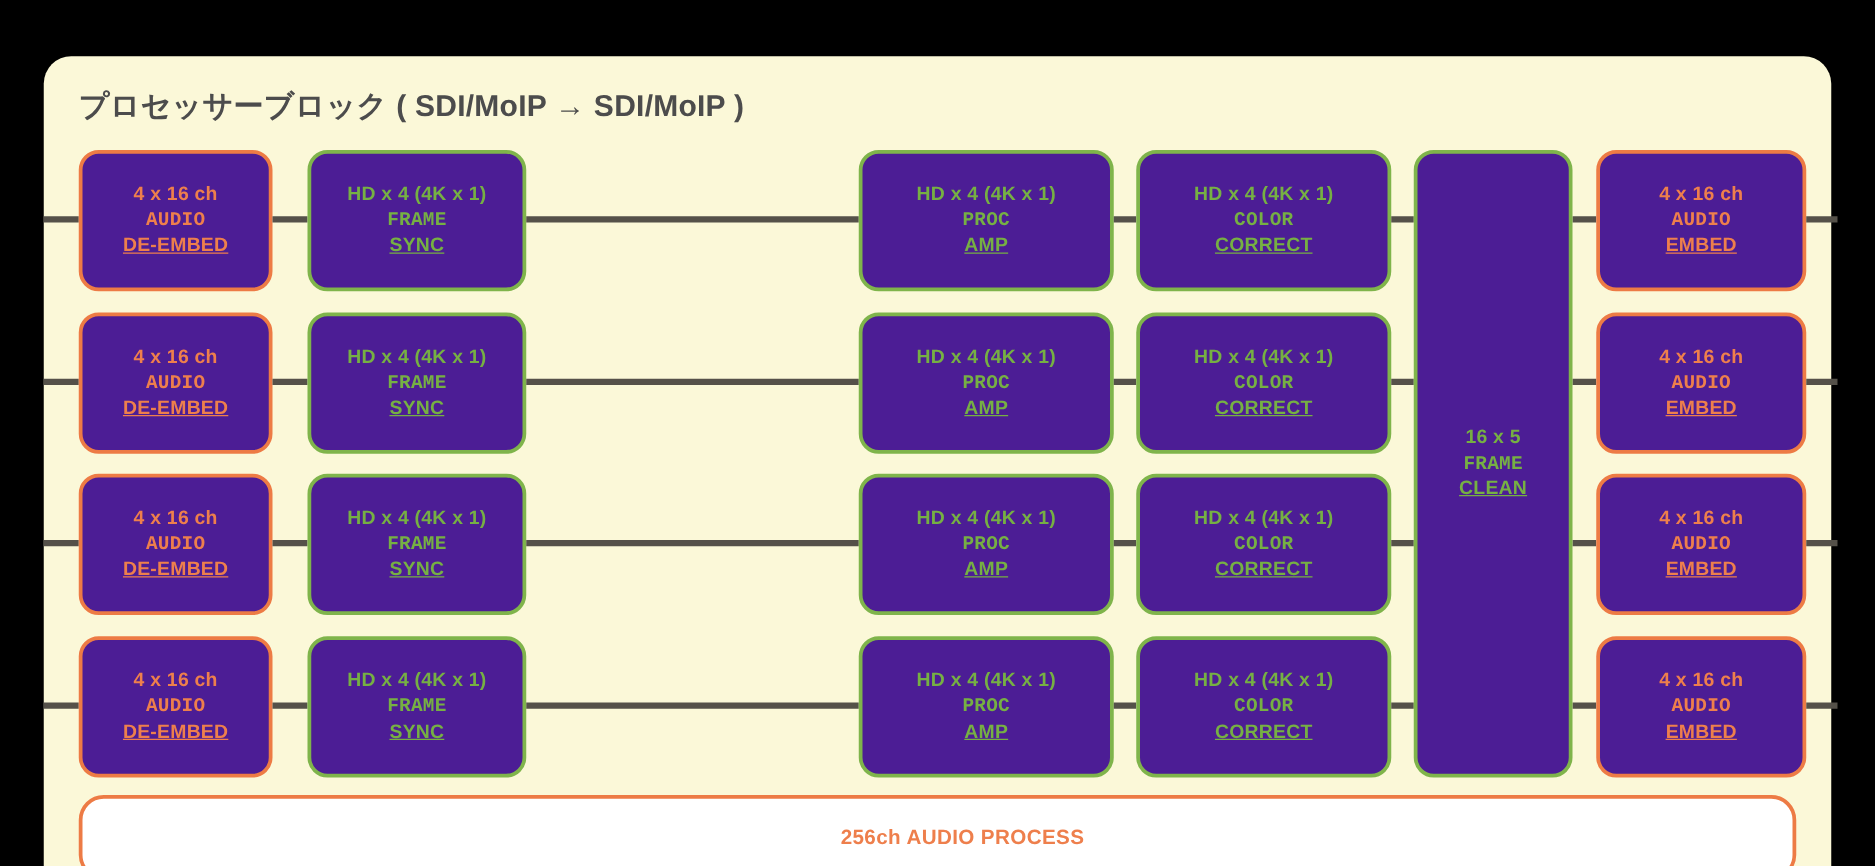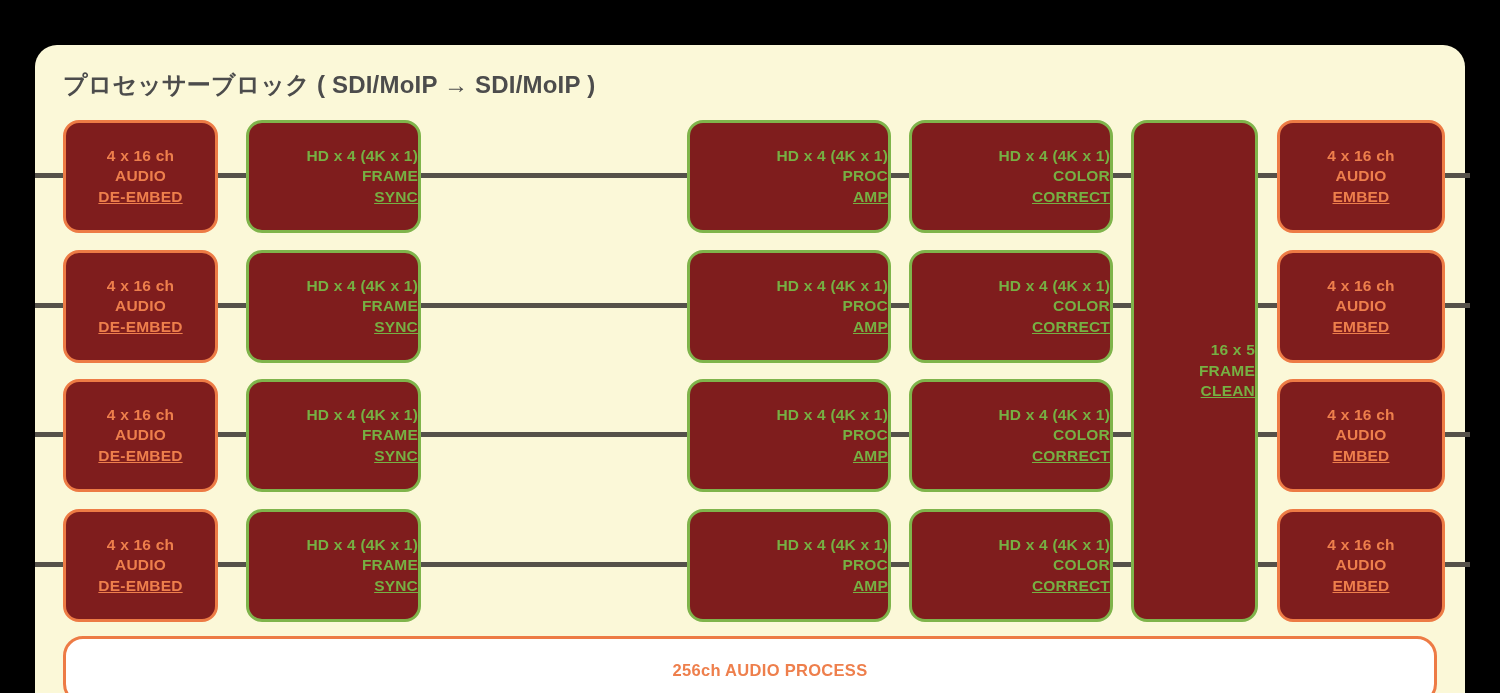--- a/index.html
+++ b/index.html
@@ -38,46 +38,45 @@
     font-size: 24px;
     font-weight: bold;
     color: #4c4c4c;
     letter-spacing: 0.2px;
     white-space: nowrap;
   }
 
   
   .box {
     position: absolute;
-    background: #7f1d1d;
+    background: #4c1d95;
     border-radius: 16px;
     display: flex;
     flex-direction: column;
     align-items: center;
     justify-content: center;
     text-align: center;
     line-height: 1.32;
     font-size: 15.5px;
     font-weight: bold;
     letter-spacing: 0.2px;
   }
 
   .box.orange {
     border: 3.5px solid #ed7b45;
     color: #ee7f4c;
   }
 
   .box.green {
     border: 3.5px solid #7fb44b;
     color: #76b043;
-    align-items: flex-end;
   }
 
   .box .l1 { display: block; }
-  .box .l2 { display: block; }
+  .box .l2 { display: block; font-family: Liberation Mono, monospace; }
   .box .l3 { display: block; text-decoration: underline; }
 
   
   .box.tall {
     font-size: 15.5px;
   }
 
   
   .bottom-bar {
     position: absolute;

